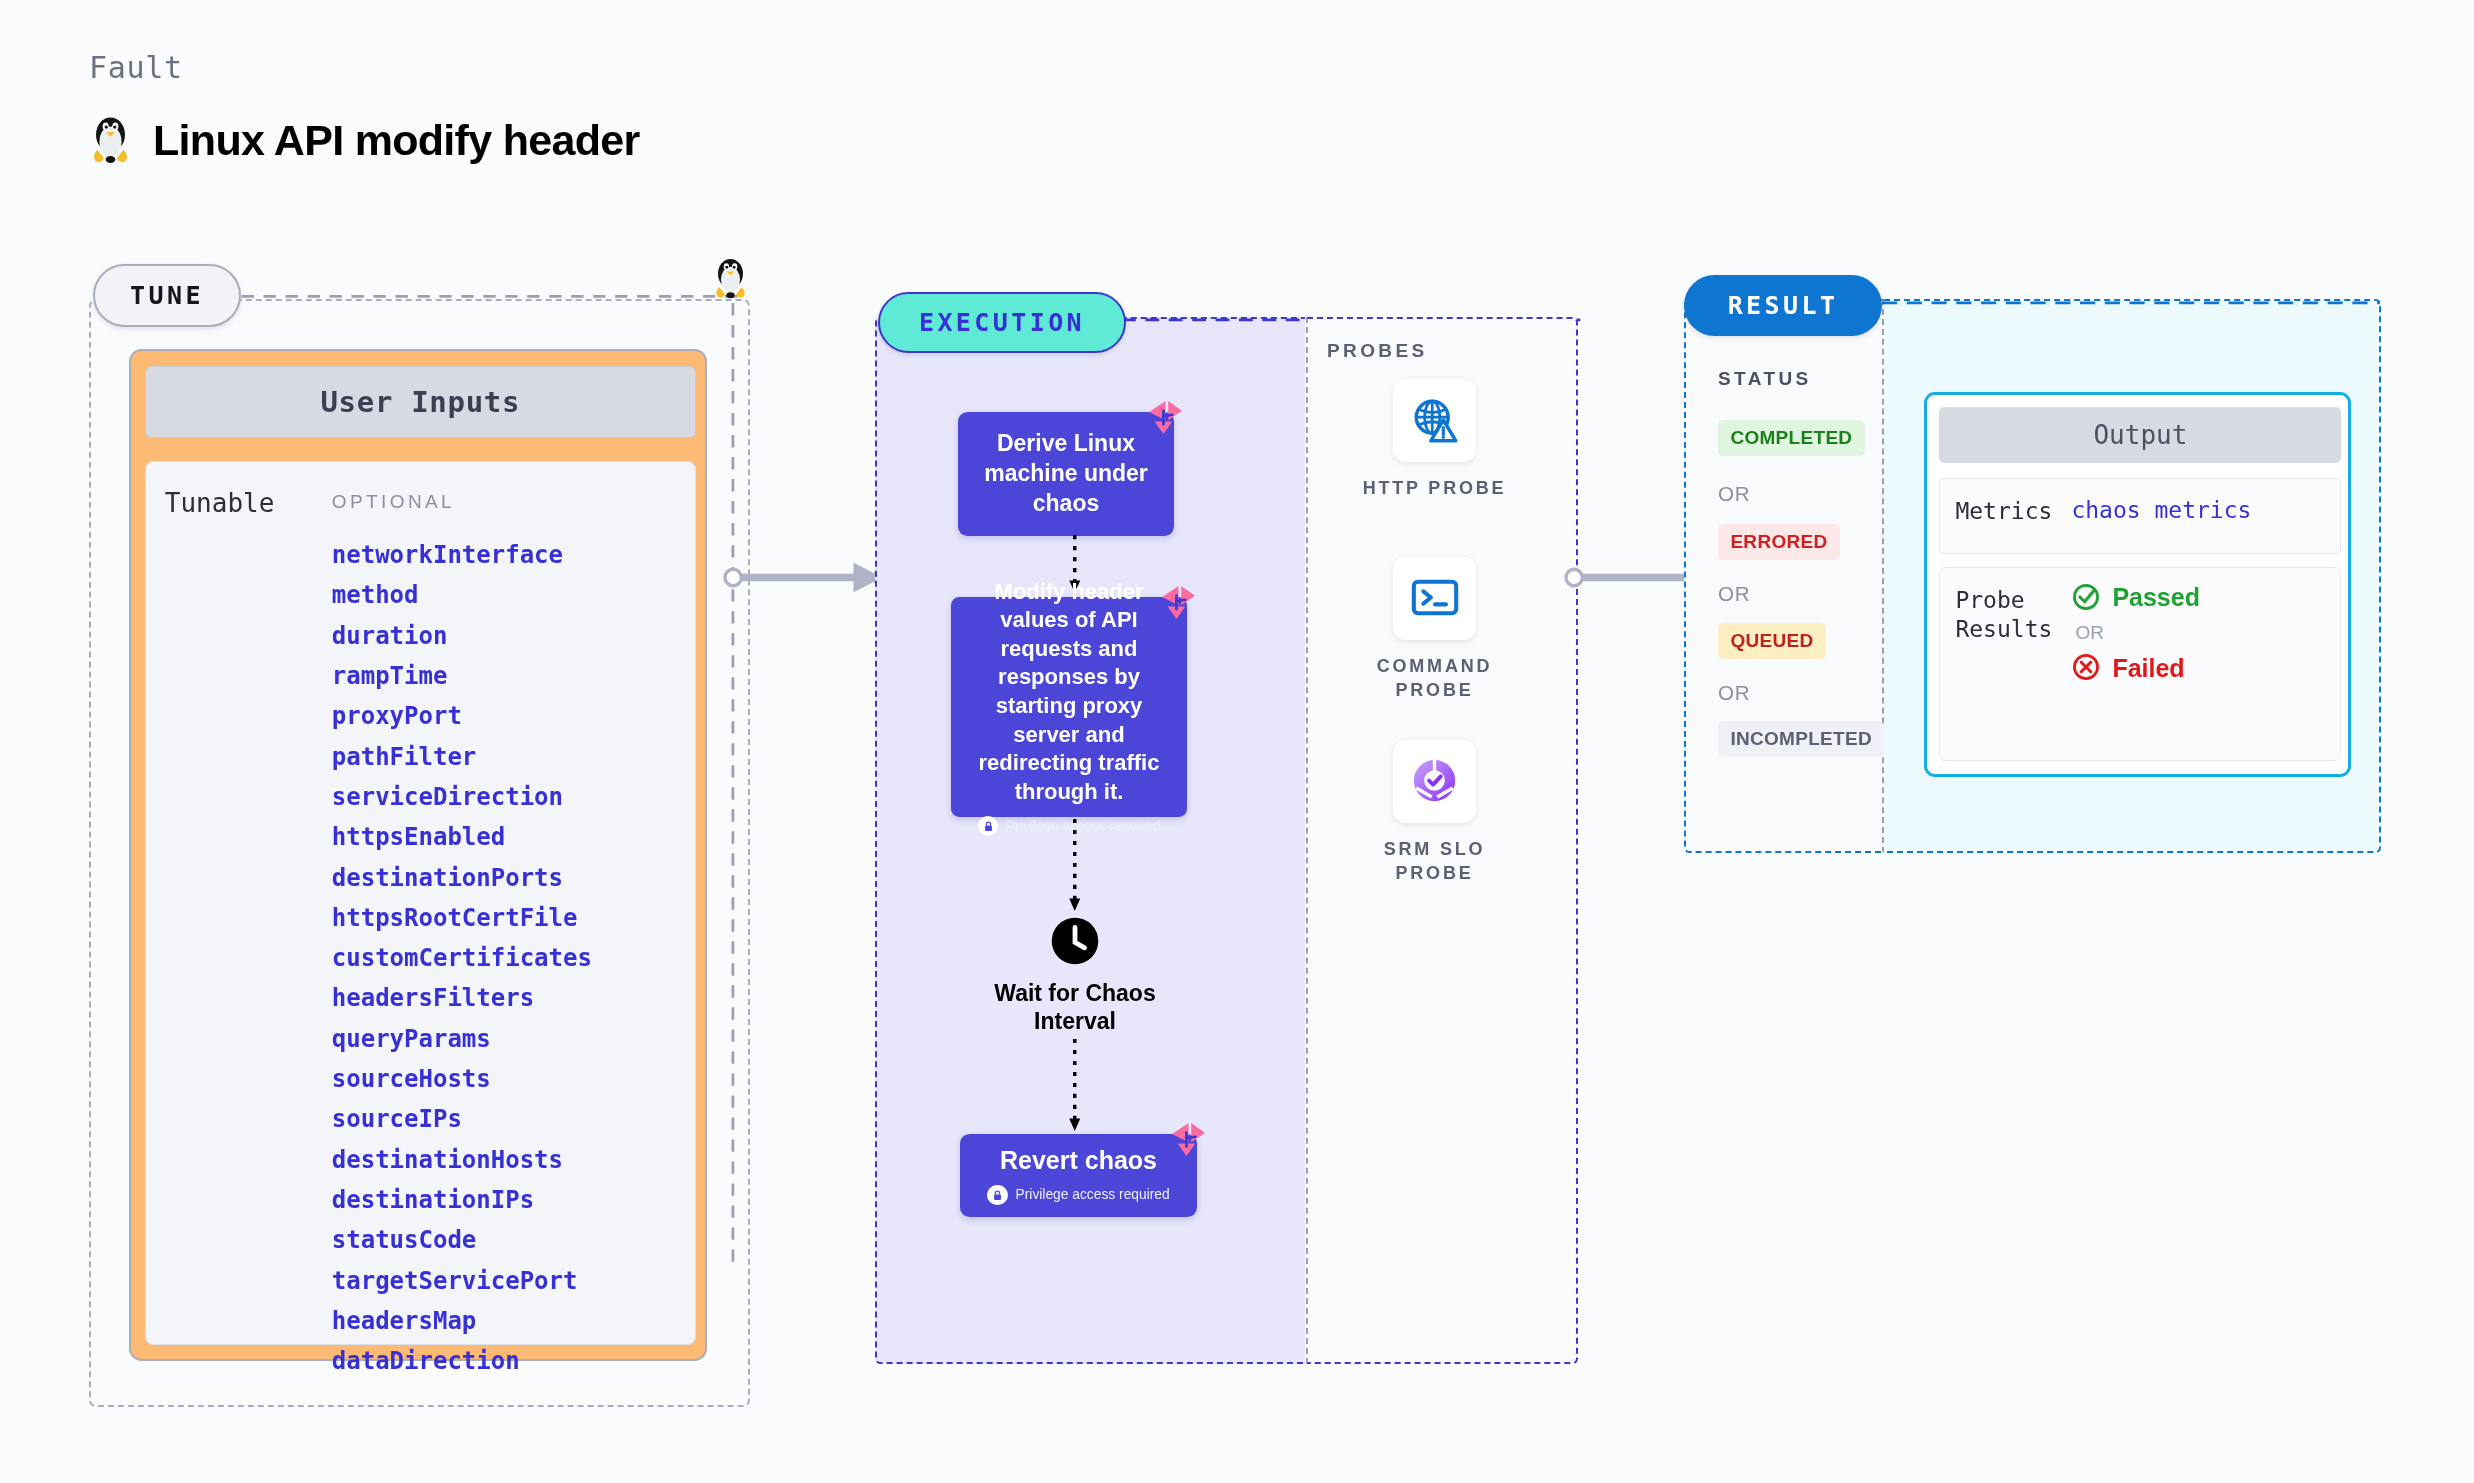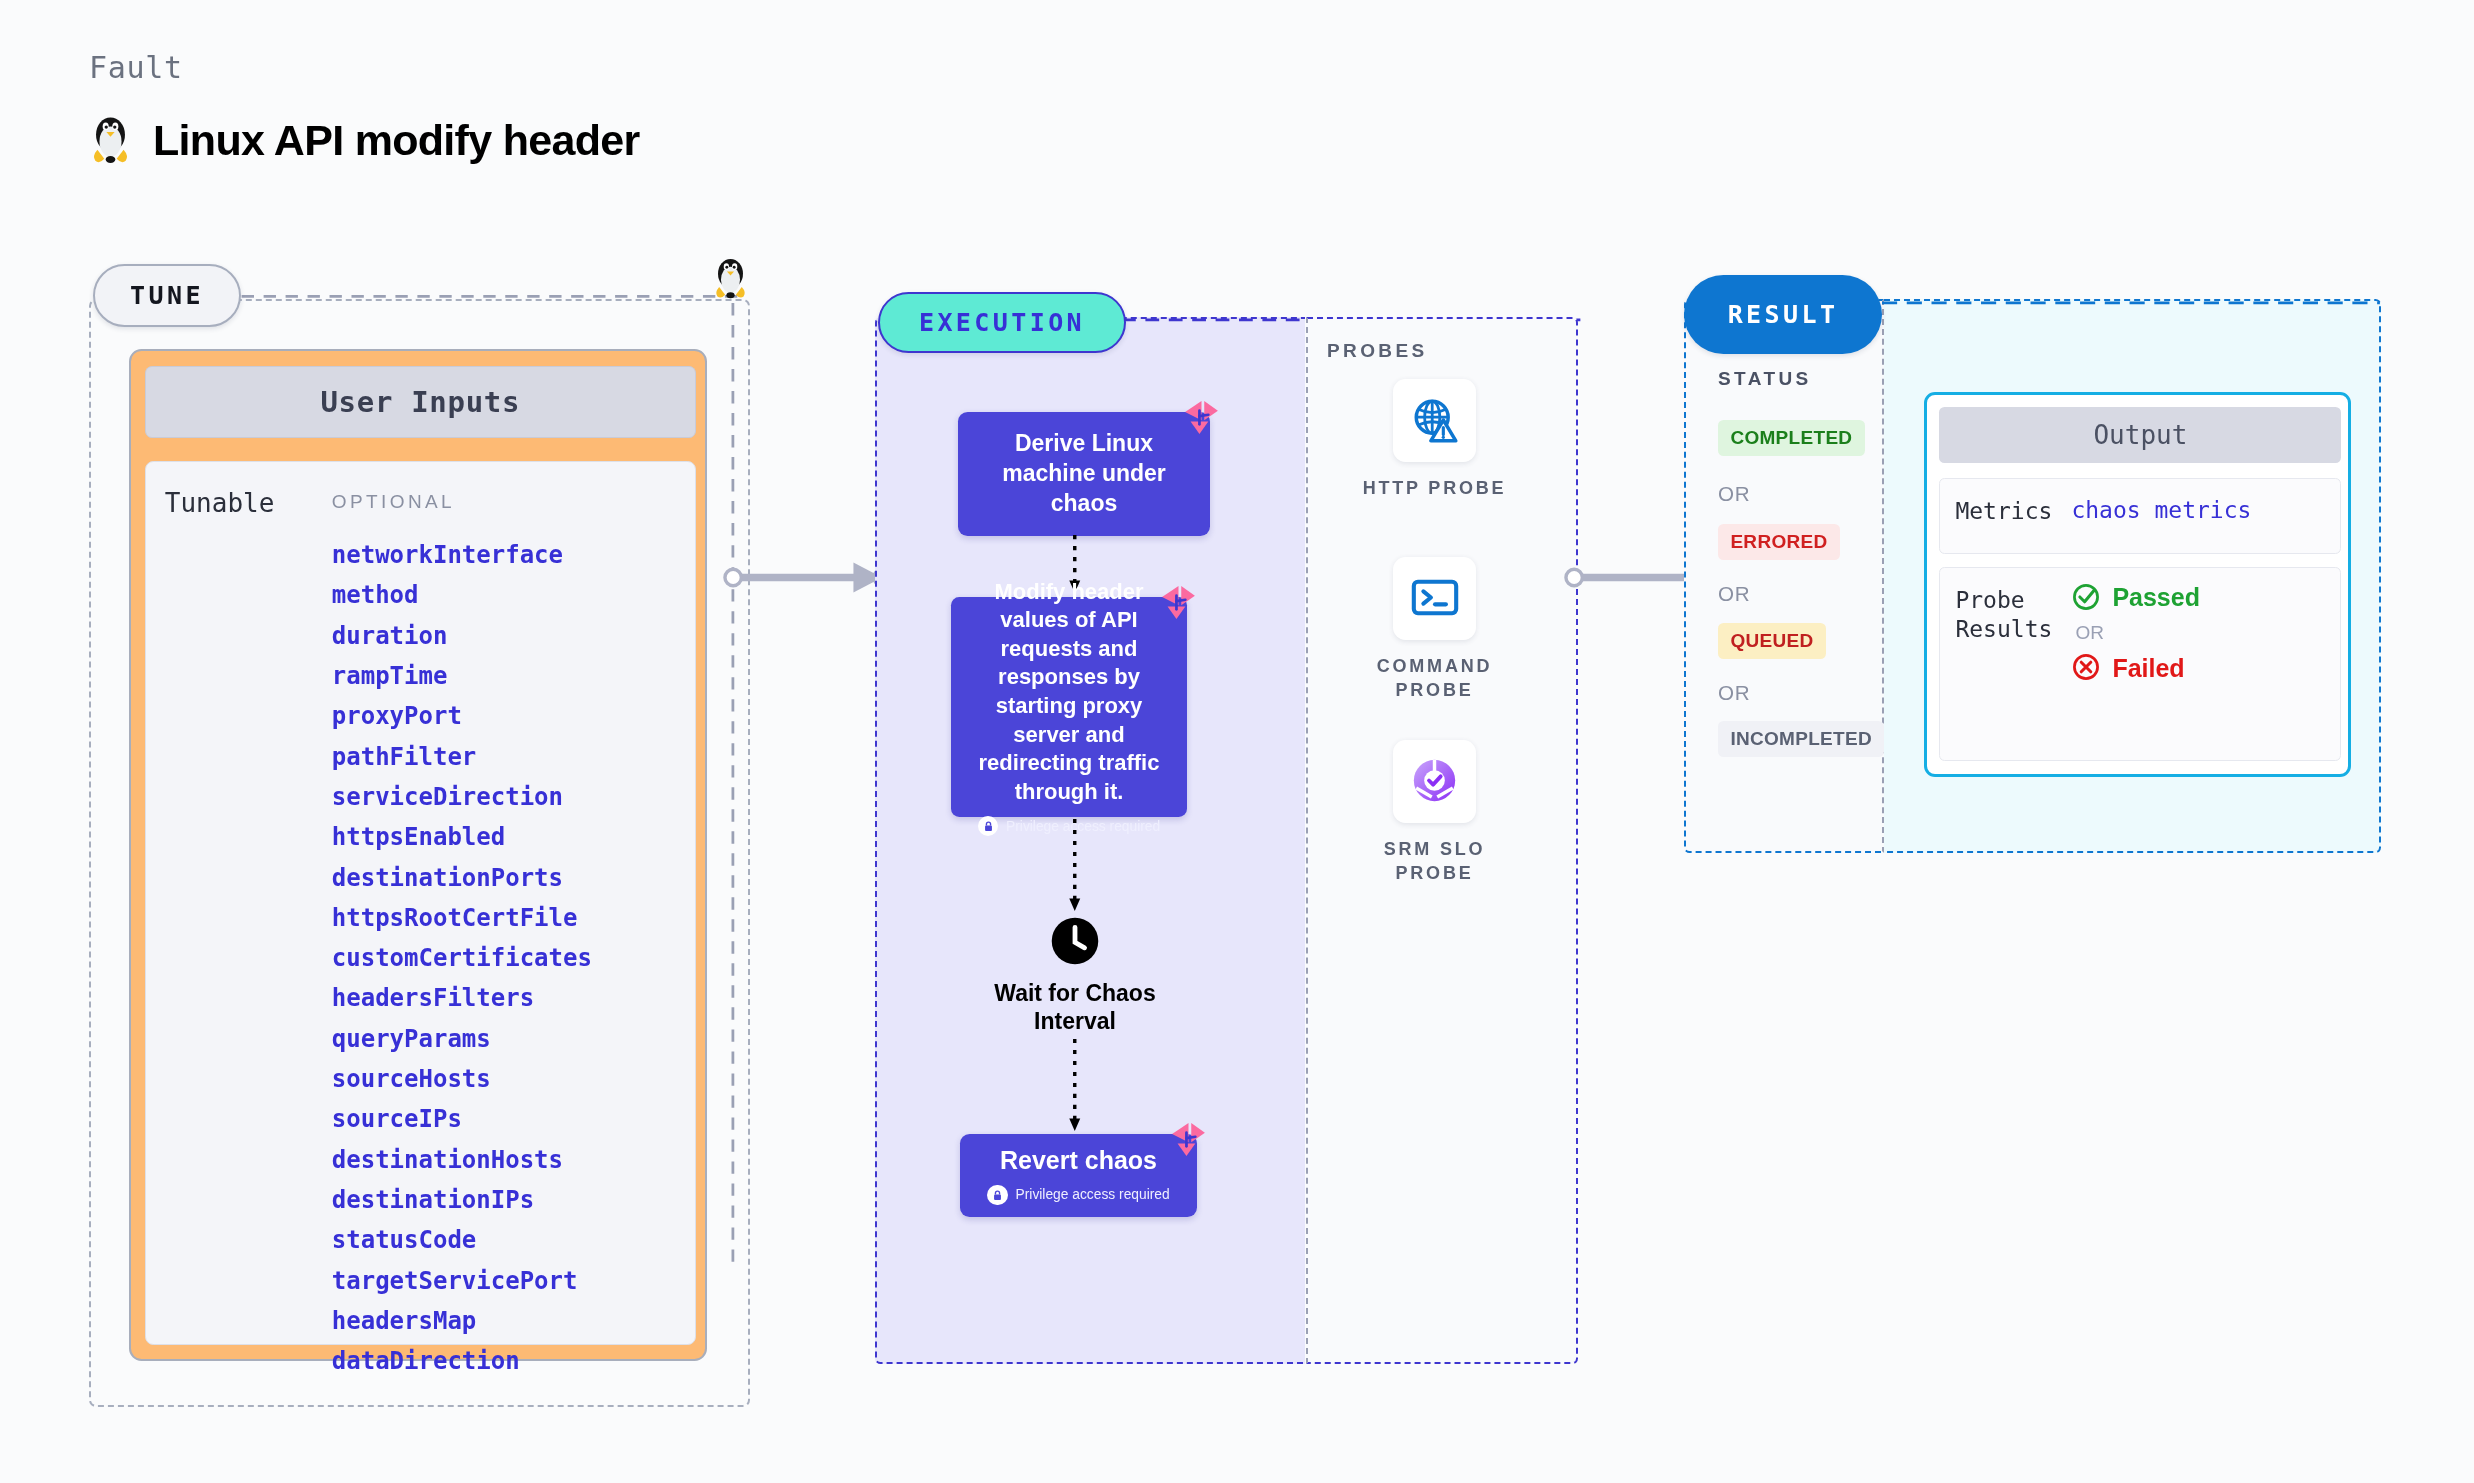--- a/index.html
+++ b/index.html
@@ -140,21 +140,21 @@
     position: absolute; left: 1684px; top: 299px; width: 200px; height: 554px;
     border: 2.8px dashed #0E76D0; border-right: 2.1px dashed #9AA0B4;
     border-radius: 5.5px 0 0 5.5px; background: #F9FAFC;
   }
   #result-out-region {
     position: absolute; left: 1884px; top: 299px; width: 497px; height: 554px;
     border: 2.8px dashed #0E76D0; border-left: none; border-radius: 0 5.5px 5.5px 0;
     background: #EDFAFD;
   }
   #result-badge {
-    left: 1684px; top: 275px; width: 198px; height: 79px;
+    left: 1684px; top: 275px; width: 198px; height: 61px;
     background: #0E76D0; border: none; color: #fff; font-size: 25px;
   }
   .status-head {
     position: absolute; left: 1718px; top: 368px;
     font-size: 19px; font-weight: 700; color: #4A5164; letter-spacing: 3.4px;
   }
   .status-chip {
     position: absolute; border-radius: 5.5px; padding: 6.9px 12.4px;
     font-size: 19px; font-weight: 700; letter-spacing: 0.3px;
   }
@@ -283,21 +283,21 @@
     <circle cx="232" cy="30" r="12" fill="#fff" stroke="#AFB3C6" stroke-width="5"></circle>
   </svg>
 
   <div id="exec-region"></div>
   <div class="stage-badge" id="exec-badge">EXECUTION</div>
 
   <svg class="connector" style="left:1122px; top:313px;" width="468" height="13.8" viewBox="0 0 680 20">
     <line x1="0" y1="10" x2="672" y2="10" stroke="#3E36CF" stroke-width="4" stroke-dasharray="20 14"></line>
   </svg>
 
-  <div class="node" style="left:958px; top:412px; width:252px; height:124px;">
+  <div class="node" style="left:958px; top:412px; width:216px; height:124px;">
     <div class="node-text" style="font-size:23px; line-height:1.3;">Derive Linux machine under chaos</div>
     <span class="corner-badge">
       <svg width="41" height="41" viewBox="0 0 60 60">
         <path d="M6 22 L30 6 L30 34 Z" fill="#FB6AA0"></path>
         <path d="M34 6 L54 20 L34 34 Z" fill="#FB6AA0"></path>
         <path d="M14 36 L40 36 L27 54 Z" fill="#FB6AA0"></path>
         <path d="M27 20 L27 40" stroke="#3E36CF" stroke-width="4" stroke-linecap="round"></path>
         <path d="M27 28 L40 26" stroke="#3E36CF" stroke-width="4" stroke-linecap="round"></path>
       </svg>
     </span>

